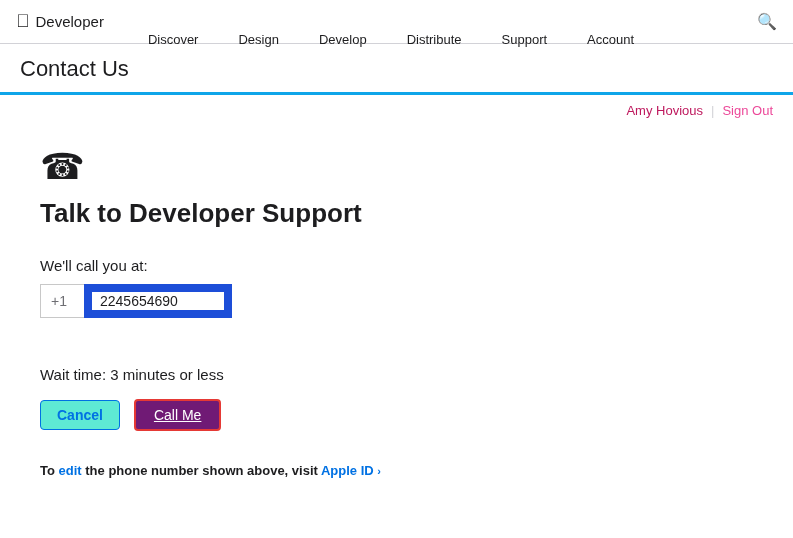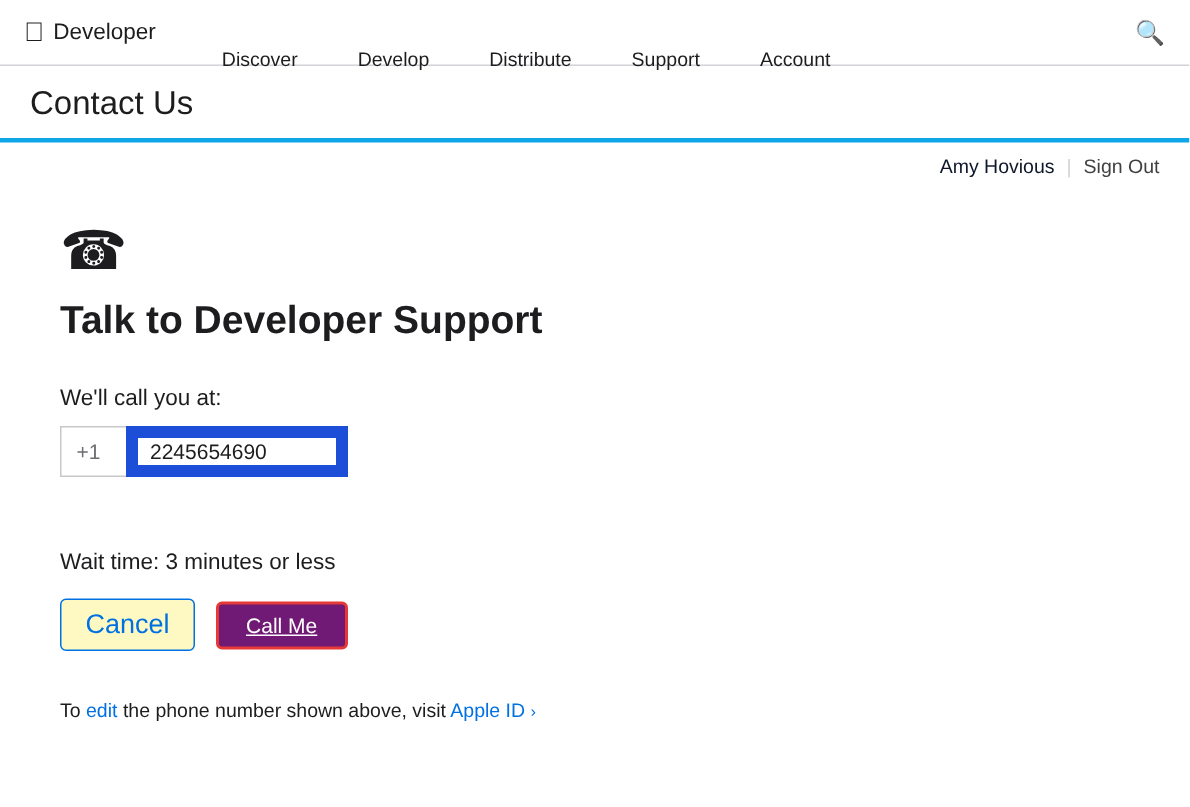--- a/index.html
+++ b/index.html
@@ -34,23 +34,23 @@
       border-bottom: 3px solid #0ea5e9;
       font-size: 22px; font-weight: 400; color: #1d1d1f;
     }
 
     
     .user-bar {
       display: flex; justify-content: flex-end;
       padding: 8px 20px; font-size: 13px; color: #1d1d1f;
       gap: 8px; align-items: center;
     }
-    .user-name { color: #0f172a; }
+    .user-name { color: #be185d; }
     .user-divider { color: #d2d2d7; }
-    .sign-out { color: #404040; cursor: pointer; text-decoration: none; }
+    .sign-out { color: #ec4899; cursor: pointer; text-decoration: none; }
 
     
     .content {
       padding: 20px 40px 40px 40px;
       max-width: 700px;
     }
 
     .phone-icon {
       font-size: 36px; color: #1d1d1f; margin-bottom: 10px;
       display: block;
@@ -89,57 +89,60 @@
     .wait-time {
       font-size: 15px; color: #1d1d1f; margin-bottom: 16px; margin-top: 48px;
     }
 
     .buttons-row {
       display: flex; align-items: center; gap: 14px;
       margin-bottom: 32px;
     }
 
     .btn-cancel {
-      background: #fef9c3;
+      background: #5eead4;
       border: 1px solid #0071e3;
       color: #0071e3;
       padding: 6px 16px;
       border-radius: 4px;
-      font-size: 18px;
+      font-size: 14px;
       cursor: pointer;
+      font-weight: bold;
     }
     .btn-call-me {
       background: #701a75;
       border: 2px solid #e53935;
       color: #fff;
       padding: 6px 18px;
       border-radius: 4px;
       font-size: 14px;
       cursor: pointer;
       font-weight: 500;
       text-decoration: underline;
     }
 
     .footer-note {
       font-size: 13px; color: #1d1d1f;
       margin-top: 8px;
+      font-weight: bold;
     }
     .footer-note a { color: #0071e3; text-decoration: none; }
     .chevron-right { font-size: 11px; }
   </style>
 </head>
 <body>
 
 <nav class="nav-bar">
   <div class="nav-logo">
     <span class="apple-logo"></span>
     <span>Developer</span>
   </div>
   <div class="nav-links">
     <a class="nav-link">Discover</a>
+    <a class="nav-link">Design</a>
     <a class="nav-link">Develop</a>
     <a class="nav-link">Distribute</a>
     <a class="nav-link">Support</a>
     <a class="nav-link">Account</a>
   </div>
   <div class="nav-right">
     <span class="nav-search">🔍</span>
   </div>
 </nav>
 

